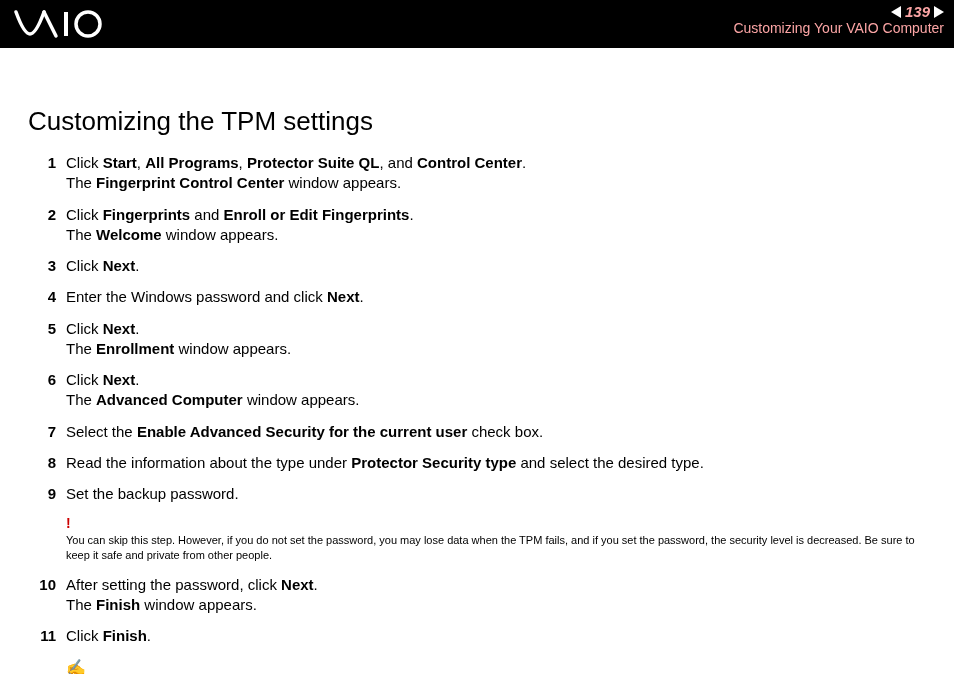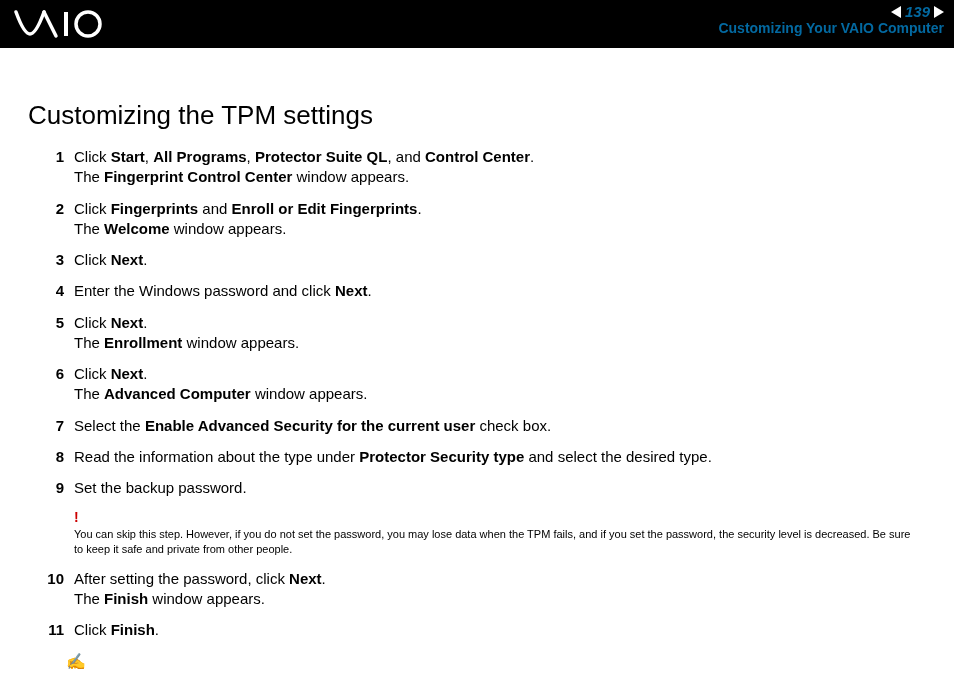--- a/index.html
+++ b/index.html
@@ -9,21 +9,21 @@
     height: 674px;
     background: #fff;
     font-family: Arial, Helvetica, sans-serif;
     color: #000;
     overflow: hidden;
   }
   .header {
     background: #000;
     height: 48px;
     position: relative;
-    color: #0369a1;
+    color: #fca5a5;
   }
   .vaio-logo {
     position: absolute;
     left: 14px;
     top: 6px;
   }
   .page-nav {
     position: absolute;
     right: 10px;
     top: 4px;
@@ -48,35 +48,35 @@
     border-top: 6px solid transparent;
     border-bottom: 6px solid transparent;
     border-right: 10px solid #fff;
   }
   .arrow-right {
     border-top: 6px solid transparent;
     border-bottom: 6px solid transparent;
     border-left: 10px solid #fff;
   }
   .section-label {
-    font-weight: bold;
+    font-weight: normal;
     font-size: 14px;
   }
   .content {
     padding: 40px 28px 20px 28px;
   }
   h1.title {
     font-weight: 400;
     font-size: 26px;
-    margin: 12px 0 16px 0;
+    margin: 18px 0 16px 0;
   }
   ol.steps {
     list-style: none;
     padding: 0;
-    margin: 8px;
+    margin: 0;
     counter-reset: step;
   }
   ol.steps > li {
     counter-increment: step;
     position: relative;
     padding-left: 38px;
     margin-bottom: 11px;
     font-size: 15px;
     line-height: 1.35;
   }

